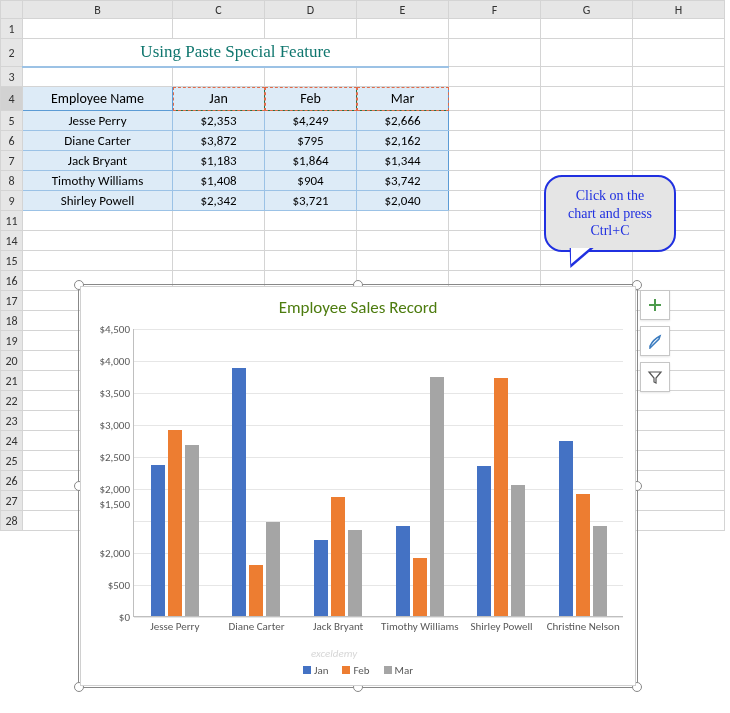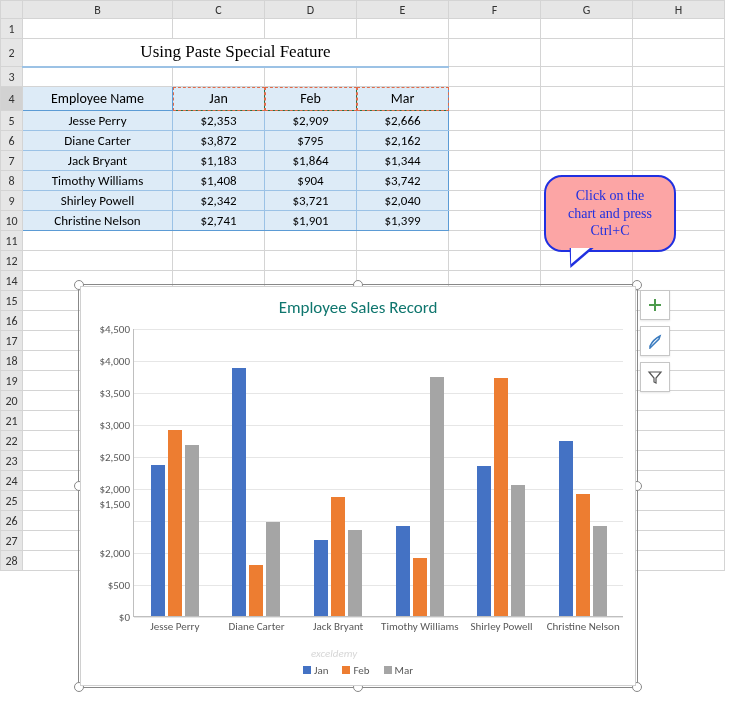--- a/index.html
+++ b/index.html
@@ -45,21 +45,21 @@
   .cF { width: 92px; }
   .cG { width: 92px; }
   .cH { width: 92px; }
 
   
   .title-cell {
     background: #fff;
     font-family: "Bradley Hand", "Segoe Script", cursive;
     font-weight: bold;
     font-size: 17px;
-    color: #000000;
+    color: #0f766e;
     text-align: center;
     border-bottom: 2.5px solid #9cc2e5 !important;
   }
   .title-row td { height: 28px; }
 
   
   .thdr {
     background: #ddebf7 !important;
     font-weight: bold;
     color: #000;
@@ -125,21 +125,21 @@
 
   .chart {
     position: absolute;
     inset: 0;
     background: #fff;
     border: 1px solid #d0d0d0;
   }
   .chart-title {
     text-align: center;
     font-size: 17px;
-    color: #0f766e;
+    color: #4d7c0f;
     padding: 10px 0 4px 0;
   }
   .plot {
     position: absolute;
     left: 52px;
     top: 42px;
     width: 490px;
     height: 288px;
     border-left: 1px solid #bfbfbf;
     border-bottom: 1px solid #bfbfbf;
@@ -217,21 +217,21 @@
     box-shadow: 0 1px 2px rgba(0,0,0,0.1);
     cursor: pointer;
   }
 
   
   .callout {
     position: absolute;
     left: 544px;
     top: 175px;
     width: 132px;
-    background: #fca5a5;
+    background: #e5e5e5;
     border: 2px solid #2030e0;
     border-radius: 18px;
     padding: 10px 20px;
     text-align: center;
     font-family: "Comic Sans MS", cursive;
     color: #2030e0;
     font-size: 14px;
     line-height: 1.25;
   }
   .callout::after {
@@ -319,21 +319,21 @@
     <td class="thdr sel-range">Feb</td>
     <td class="thdr sel-range tbl-outside-r">Mar</td>
     <td></td>
         <td></td>
         <td></td>
   </tr>
   <tr>
         <th class="rowhdr">5</th>
     <td class="tname tbl-outside-l">Jesse Perry</td>
     <td class="tval">$2,353</td>
-    <td class="tval">$2,909</td>
+    <td class="tval">$4,249</td>
     <td class="tval tbl-outside-r">$2,666</td>
     <td></td>
         <td></td>
         <td></td>
       </tr>
   <tr>
         <th class="rowhdr">6</th>
     <td class="tname tbl-outside-l">Diane Carter</td>
     <td class="tval">$3,872</td>
     <td class="tval">$795</td>
@@ -366,41 +366,21 @@
         <th class="rowhdr">9</th>
     <td class="tname tbl-outside-l">Shirley Powell</td>
     <td class="tval">$2,342</td>
     <td class="tval">$3,721</td>
     <td class="tval tbl-outside-r">$2,040</td>
     <td></td>
         <td></td>
         <td></td>
       </tr>
   <tr>
-        <th class="rowhdr">10</th>
-    <td class="tname tbl-outside-l tbl-outside-b">Christine Nelson</td>
-    <td class="tval tbl-outside-b">$2,741</td>
-    <td class="tval tbl-outside-b">$1,901</td>
-    <td class="tval tbl-outside-r tbl-outside-b">$1,399</td>
-    <td></td>
-        <td></td>
-        <td></td>
-      </tr>
-  <tr>
         <th class="rowhdr">11</th>
-        <td></td>
-        <td></td>
-        <td></td>
-        <td></td>
-        <td></td>
-        <td></td>
-        <td></td>
-      </tr>
-  <tr>
-        <th class="rowhdr">12</th>
         <td></td>
         <td></td>
         <td></td>
         <td></td>
         <td></td>
         <td></td>
         <td></td>
       </tr>
   <tr>
         <th class="rowhdr">14</th>

